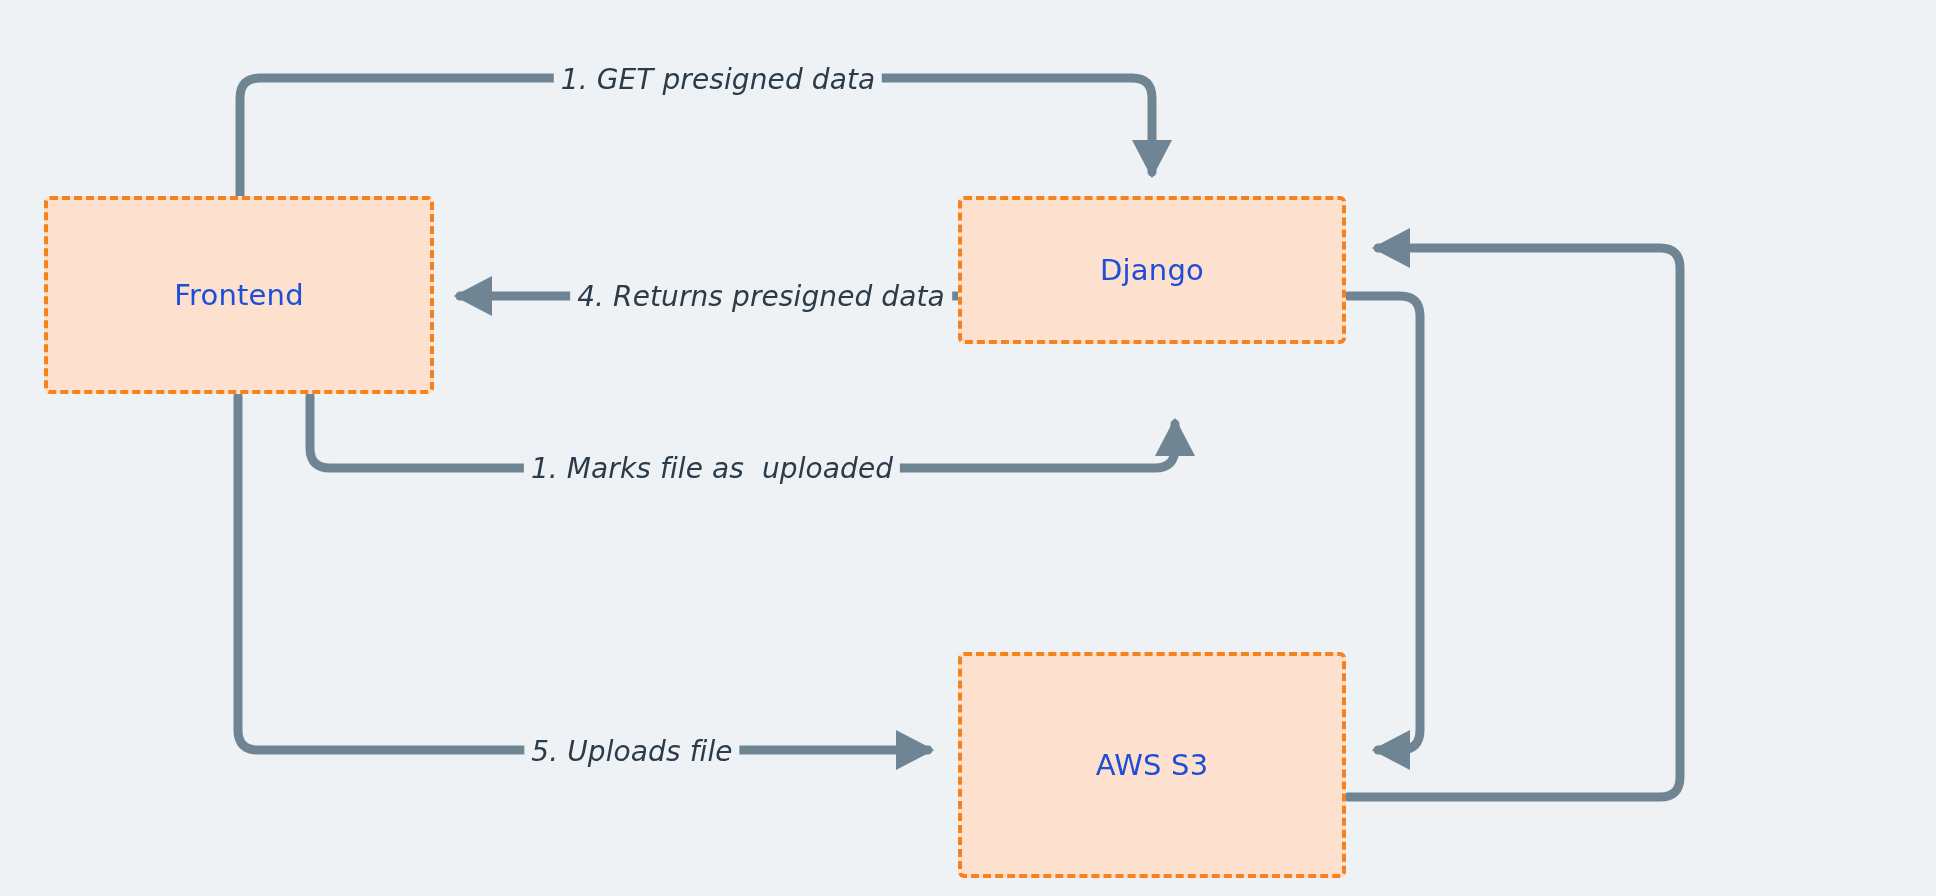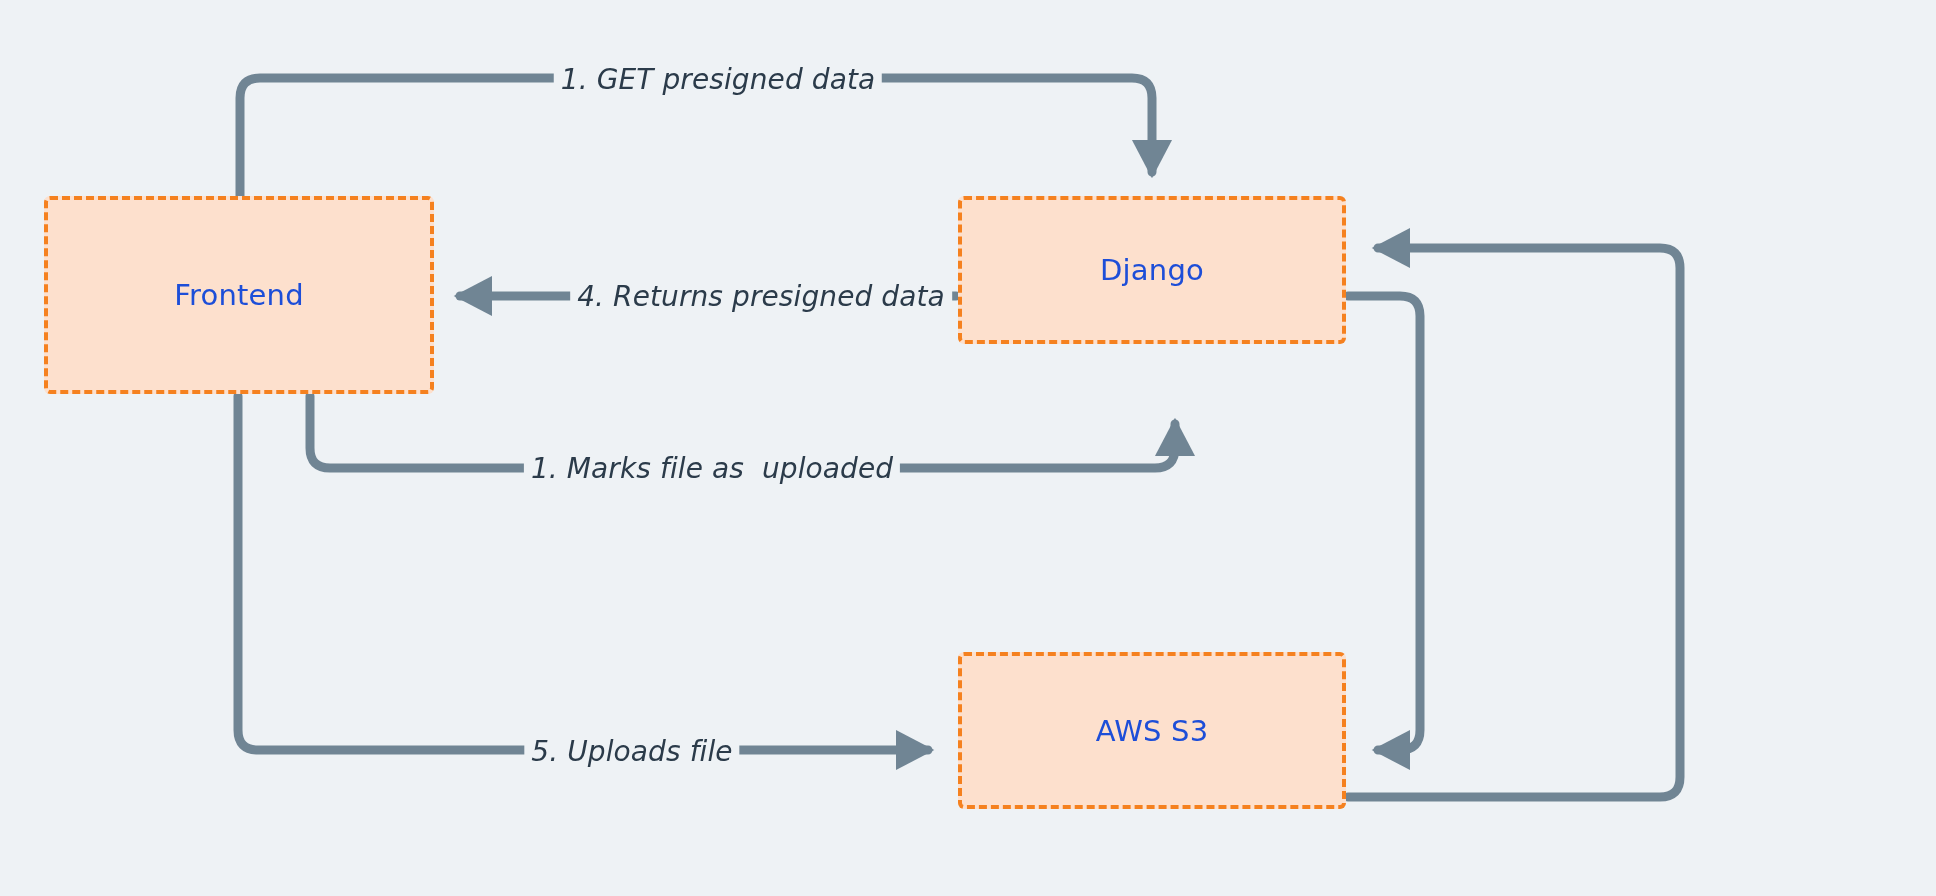--- a/index.html
+++ b/index.html
@@ -49,21 +49,21 @@
     white-space: pre;
     background: #eef2f5;
     padding: 0 7px;
     line-height: 34px;
     transform: translate(-50%, -50%);
     letter-spacing: 0.1px;
     font-style: italic;
   }
   .node-frontend { left: 44px;  top: 196px; width: 390px; height: 198px; }
   .node-django   { left: 958px; top: 196px; width: 388px; height: 148px; }
-  .node-s3       { left: 958px; top: 652px; width: 388px; height: 157px; }
+  .node-s3       { left: 958px; top: 652px; width: 388px; height: 226px; }
 </style>
 </head>
 <body>
 
 <div id="diagram-canvas">
 
   <svg id="flow-svg" viewBox="0 0 1936 896" xmlns="http://www.w3.org/2000/svg">
     <defs>
       <marker id="arrowhead" markerWidth="5.2" markerHeight="5.2" refX="3.6" refY="2.6" orient="auto" markerUnits="strokeWidth">
         <path d="M 0 0.35 L 4.3 2.6 L 0 4.85 z" fill="#708594"></path>

